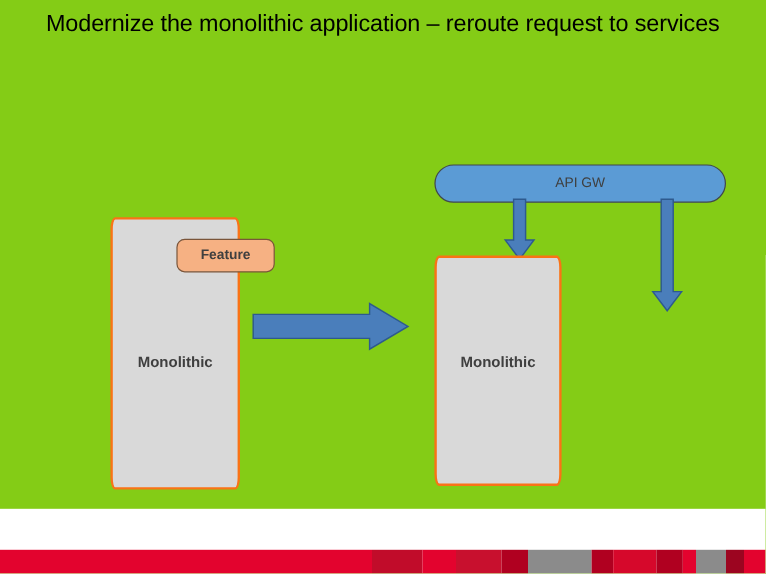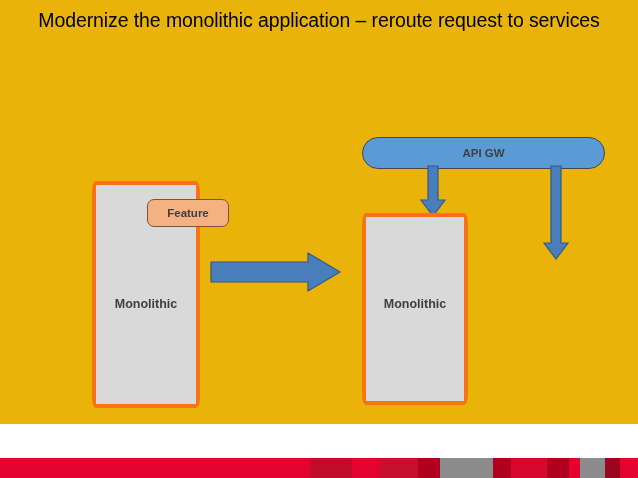--- a/index.html
+++ b/index.html
@@ -11,41 +11,41 @@
     height: 478px;
     background: #ffffff;
     font-family: "Liberation Sans", sans-serif;
     overflow: hidden;
     position: relative;
   }
   .slide {
     position: relative;
     width: 638px;
     height: 424px;
-    background: #eab308;
+    background: #84cc16;
   }
   .title {
     position: absolute;
     left: 24px;
     top: 8px;
     width: 590px;
     text-align: center;
     font-family: "Liberation Sans", sans-serif;
     font-size: 19.5px;
     line-height: 25px;
     color: #000000;
     font-weight: 400;
     letter-spacing: -0.1px;
   }
 
   
   .monolith {
     position: absolute;
     background: #d9d9d9;
-    border: 4px solid #f97316;
+    border: 2px solid #f97316;
     border-radius: 4px / 10px;
     box-sizing: border-box;
     box-shadow: 0 0 0 0 transparent;
   }
   .monolith .mono-label {
     position: absolute;
     left: 0;
     right: 0;
     text-align: center;
     font-size: 12.5px;
@@ -105,21 +105,21 @@
     width: 243px;
     height: 32px;
     background: #5b9bd5;
     border: 1.5px solid #41474d;
     border-radius: 16px;
     box-sizing: border-box;
     display: flex;
     align-items: center;
     justify-content: center;
     font-size: 11.5px;
-    font-weight: bold;
+    font-weight: normal;
     color: #3f3f3f;
     font-family: "Liberation Sans", sans-serif;
   }
 
   
   .arrow-svg {
     position: absolute;
     overflow: visible;
   }
   #arrow-horizontal { left: 210px; top: 252px; }

